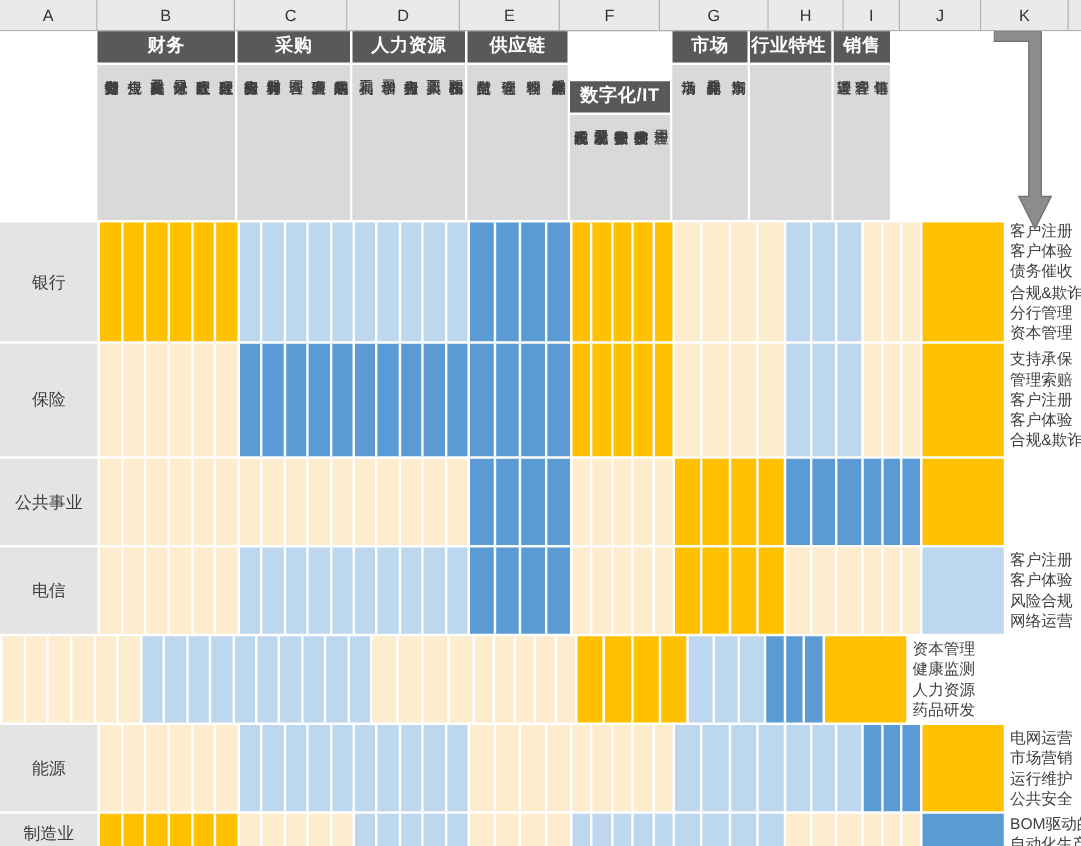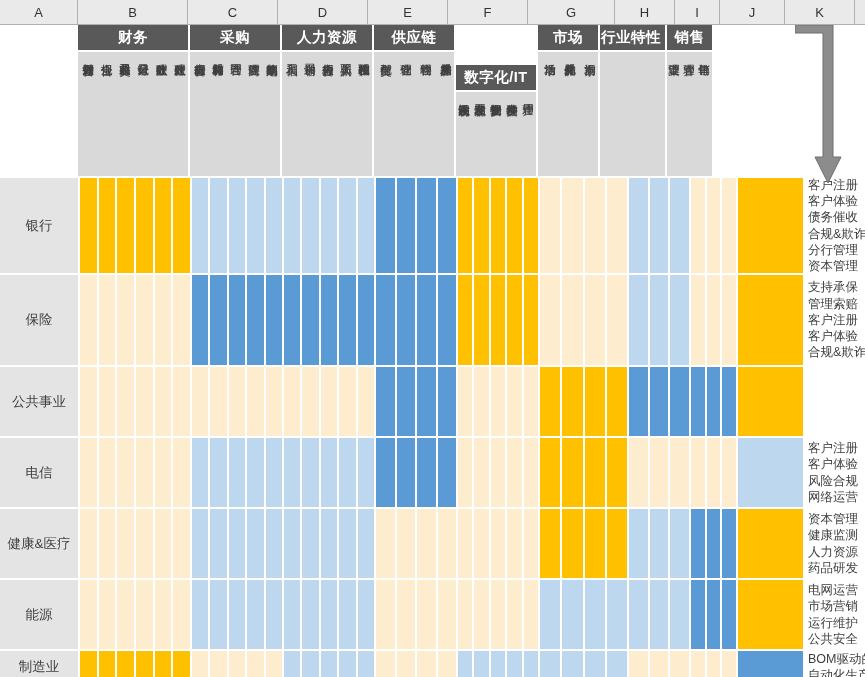--- a/index.html
+++ b/index.html
@@ -519,21 +519,20 @@
             <div class="cell c-lblue" style="flex: 1 1 0px;"></div>
           </div>
           <div class="kcol">
             <div class="kline">客户注册</div>
             <div class="kline">客户体验</div>
             <div class="kline">风险合规</div>
             <div class="kline">网络运营</div>
           </div>
         </div>
         <div class="drow" style="height: 69px;">
-          <div class="rowlabel">健康&amp;医疗</div>
           <div class="rowgroup" style="width: 110px; flex: 0 0 110px;">
             <div class="cell c-cream" style="flex: 1 1 0px;"></div>
             <div class="cell c-cream" style="flex: 1 1 0px;"></div>
             <div class="cell c-cream" style="flex: 1 1 0px;"></div>
             <div class="cell c-cream" style="flex: 1 1 0px;"></div>
             <div class="cell c-cream" style="flex: 1 1 0px;"></div>
             <div class="cell c-cream" style="flex: 1 1 0px;"></div>
           </div>
           <div class="rowgroup" style="width: 90px; flex: 0 0 90px;">
             <div class="cell c-lblue" style="flex: 1 1 0px;"></div>

